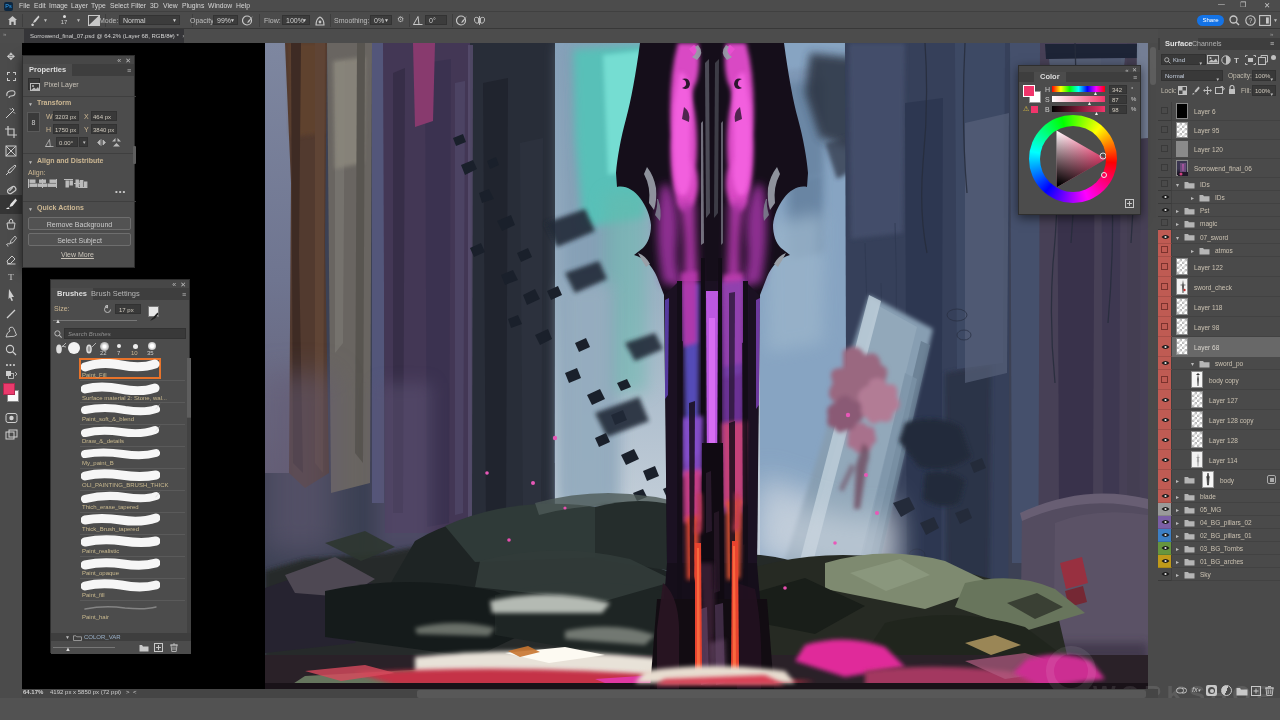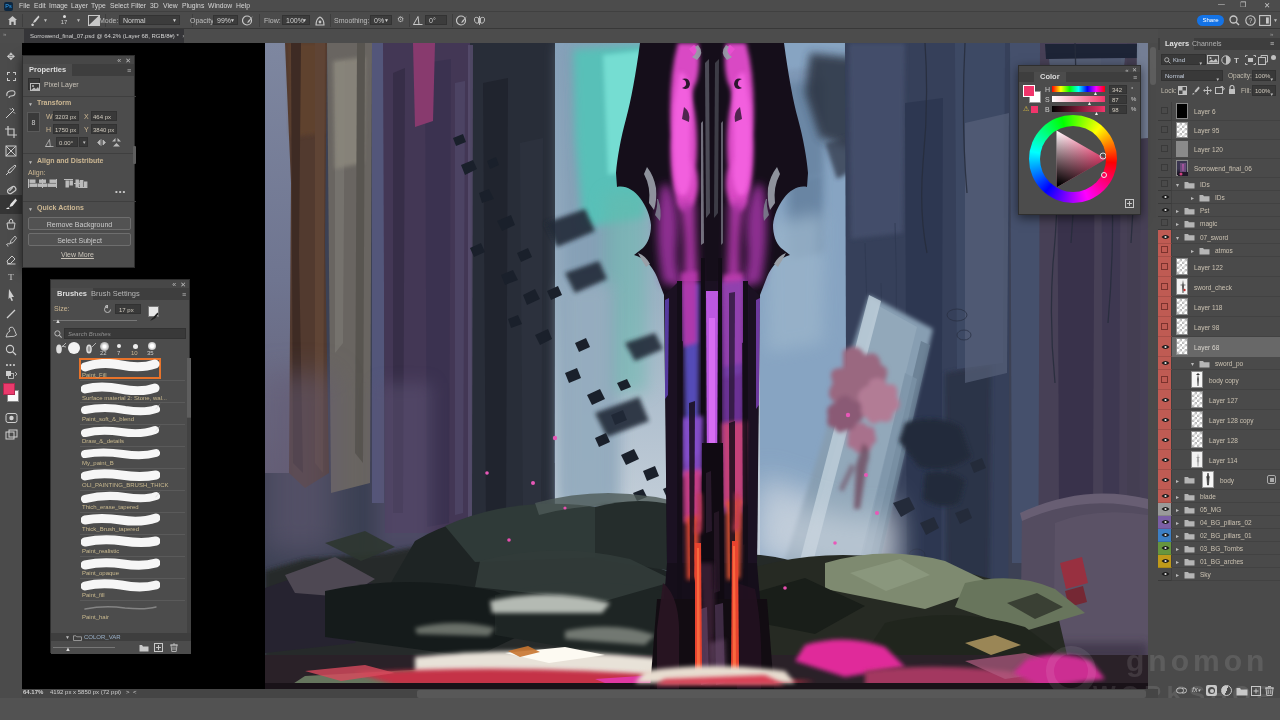--- a/index.html
+++ b/index.html
@@ -834,21 +834,21 @@
     <div class="abs" style="left:82px;top:106px;width:6px;height:6px;border:1px solid #eee;border-radius:50%;"></div>
     <svg class="abs" style="left:106px;top:133px" width="9" height="9" viewBox="0 0 9 9">
         <rect x="0.5" y="0.5" width="8" height="8" fill="none" stroke="#c8c8c8"></rect>
         <path d="M4.5 2 L4.5 7 M2 4.5 L7 4.5" stroke="#c8c8c8"></path>
       </svg>
   </div>
 
   <div class="abs" id="dock">
     <span class="abs" style="left:112px;top:2px;color:#999;font-size:6px;">»</span>
     <div class="abs" style="left:0;top:9px;width:122px;height:12px;background:#3e3e3e;">
-      <div class="abs" style="left:2px;top:0;height:12px;background:#4a4a4a;color:#e2e2e2;font-size:7.5px;font-weight:bold;line-height:12px;padding:0 5px;">Layers</div>
+      <div class="abs" style="left:2px;top:0;height:12px;background:#4a4a4a;color:#e2e2e2;font-size:7.5px;font-weight:bold;line-height:12px;padding:0 5px;">Surface</div>
       <span class="abs" style="left:34px;top:2px;color:#b0b0b0;font-size:7px;">Channels</span>
       <span class="abs" style="left:112px;top:2px;color:#ccc;font-size:7px;">≡</span>
     </div>
     <div class="abs field" style="left:3px;top:25px;width:45px;height:11px;line-height:11px;">
       <svg width="7" height="7" viewBox="0 0 8 8" style="margin:2px 1px 0 2px;">
           <circle cx="3.2" cy="3.2" r="2.4" fill="none" stroke="#bbb"></circle>
           <path d="M5 5 L7.4 7.4" stroke="#bbb"></path>
         </svg><span style="position:absolute;top:0;left:11px;color:#c6d0e0;">Kind</span>
       <span style="position:absolute;right:2px;top:3px;font-size:4.5px;color:#bbb;">▼</span>
     </div>
@@ -1266,15 +1266,14 @@
           <rect x="0.5" y="0.5" width="9" height="9" fill="none" stroke="#c8c8c8"></rect>
           <path d="M5 2.5 L5 7.5 M2.5 5 L7.5 5" stroke="#c8c8c8"></path>
         </svg>
       <svg class="abs" style="left:107px;top:1px" width="9" height="11" viewBox="0 0 9 11">
           <path d="M1 3 L8 3 L7.2 10.5 L1.8 10.5 Z M0 3 L9 3 M3 1.5 L6 1.5 M3.2 4.5 L3.2 9 M5.8 4.5 L5.8 9" fill="none" stroke="#c8c8c8" stroke-width="0.9"></path>
         </svg>
     </div>
   </div>
 
   <div class="abs" style="left:1046px;top:646px;width:50px;height:50px;border:8px solid rgba(255,255,255,0.09);border-radius:50%;"></div>
-  <div class="abs" style="left:1126px;top:644px;font-size:30px;font-weight:bold;color:rgba(255,255,255,0.11);letter-spacing:4px;">gnomon</div>
   <div class="abs" style="left:1093px;top:681px;font-size:24px;font-weight:bold;color:rgba(255,255,255,0.10);letter-spacing:5px;">WORKSHOP</div>
 </div>
 
 </body></html>

